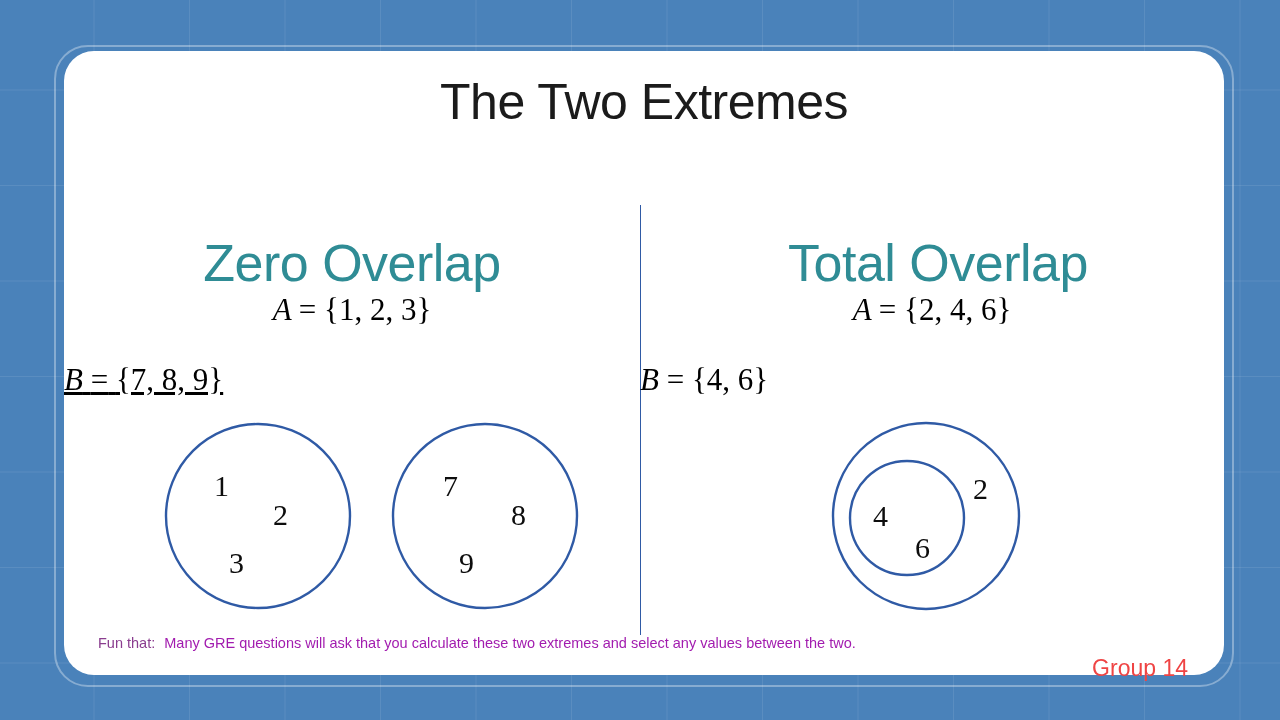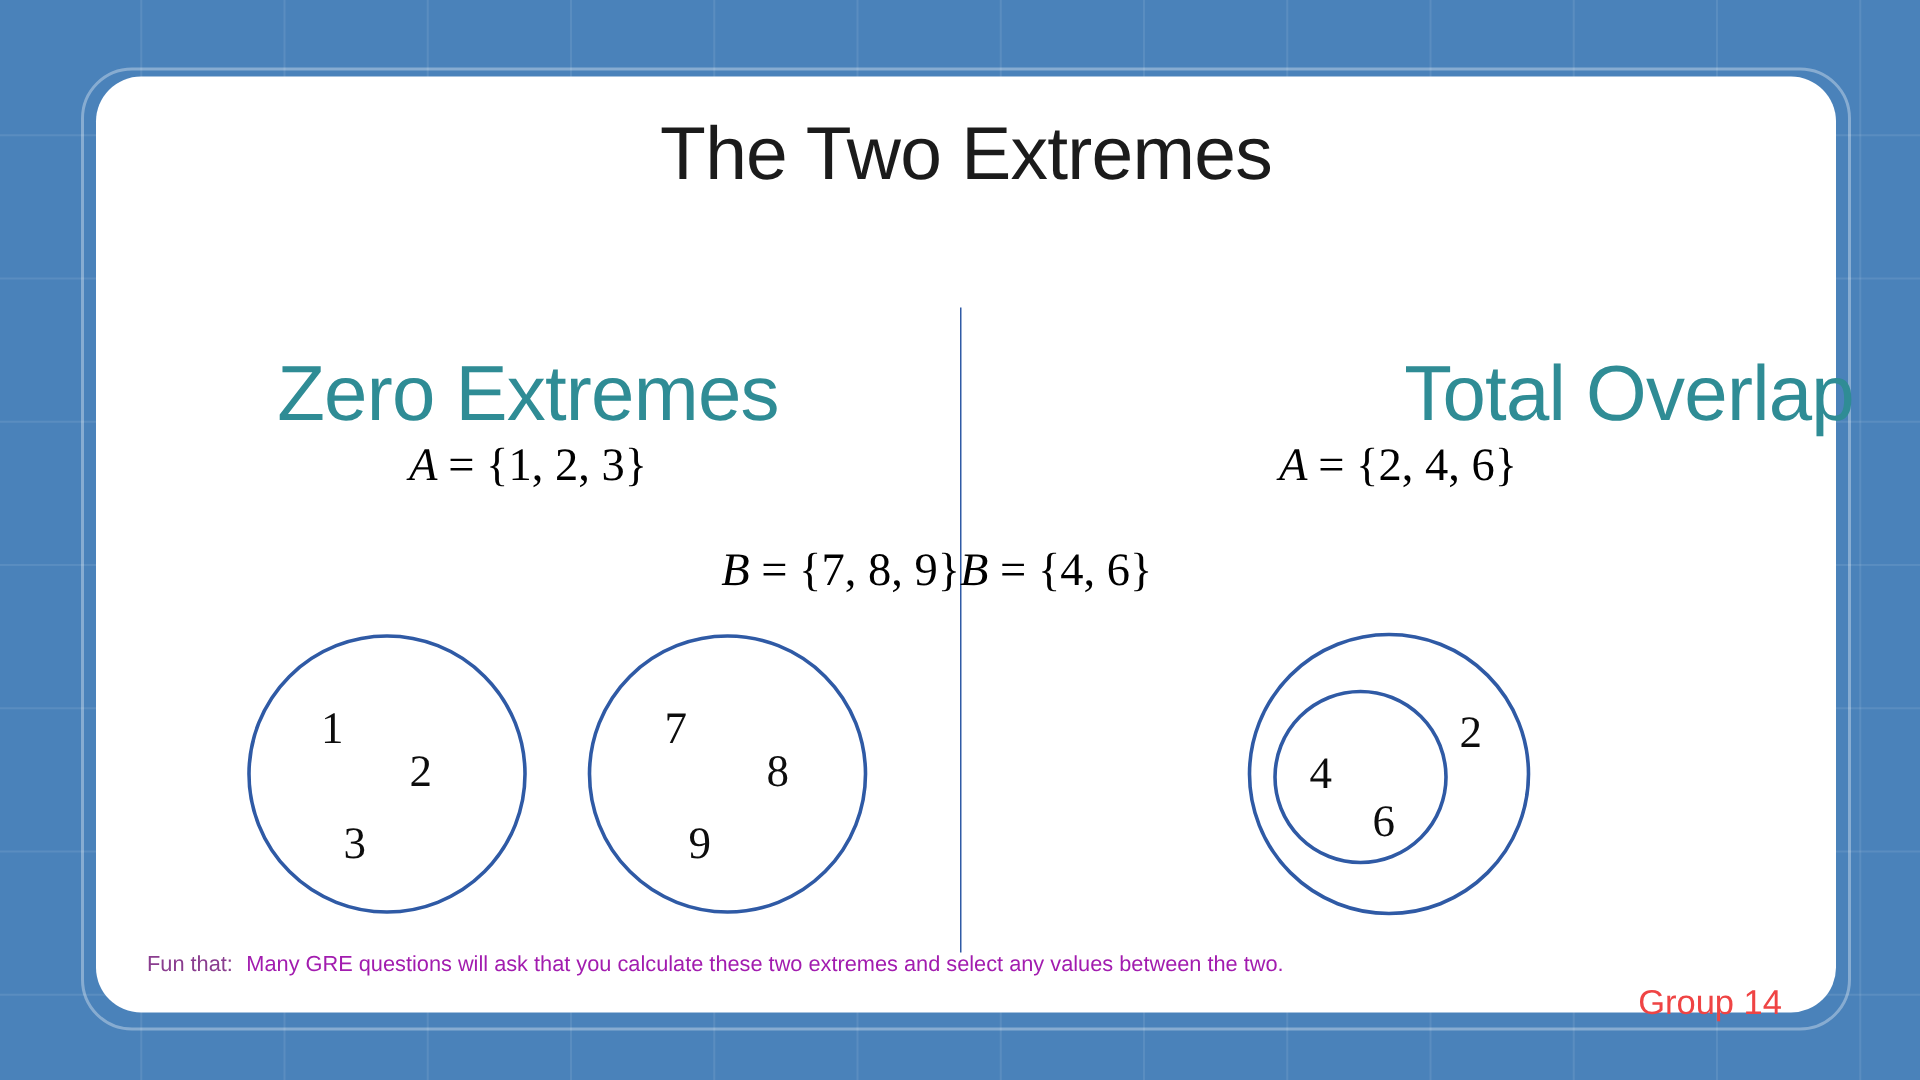--- a/index.html
+++ b/index.html
@@ -75,21 +75,21 @@
     top: 186px;
     font-size: 52px;
     line-height: 1;
     font-weight: 400;
     color: #2f8c95;
     letter-spacing: -0.5px;
     white-space: nowrap;
     font-family: "Liberation Sans", sans-serif;
   }
   .col-heading.left  { left: 0;   width: 576px; text-align: center; }
-  .col-heading.right { left: 576px; width: 596px; text-align: right; }
+  .col-heading.right { left: 576px; width: 596px; text-align: center; }
 
   
   .divider {
     position: absolute;
     left: 576px;
     top: 154px;
     width: 1px;
     height: 430px;
     background: #2f5aa5;
   }
@@ -99,21 +99,21 @@
     position: absolute;
     font-family: "Liberation Serif", serif;
     font-style: italic;
     font-size: 31px;
     color: #000000;
     white-space: nowrap;
   }
   .math .upright { font-style: normal; }
 
   .math.l1 { left: 0;   top: 241px; width: 576px; text-align: center; }
-  .math.l2 { left: 0;   top: 311px; width: 576px; text-align: right; }
+  .math.l2 { left: 0;   top: 311px; width: 576px; text-align: left; text-decoration: underline; }
   .math.r1 { left: 576px; top: 241px; width: 584px; text-align: center; }
   .math.r2 { left: 576px; top: 311px; width: 584px; text-align: left; }
 
   
   .diagram {
     position: absolute;
     top: 0;
     left: 0;
     width: 1160px;
     height: 624px;
@@ -158,21 +158,21 @@
 <body>
 
 <div class="slide">
 
   <div class="card-ring"></div>
 
   <div class="card">
 
     <div class="slide-title">The Two Extremes</div>
 
-    <div class="col-heading left">Zero Extremes</div>
+    <div class="col-heading left">Zero Overlap</div>
     <div class="col-heading right">Total Overlap</div>
 
     <div class="divider"></div>
 
     <div class="math l1">
       <span>A</span>
       <span class="upright">=</span>
       <span class="upright">{1, 2, 3}</span>
     </div>
     <div class="math l2">

